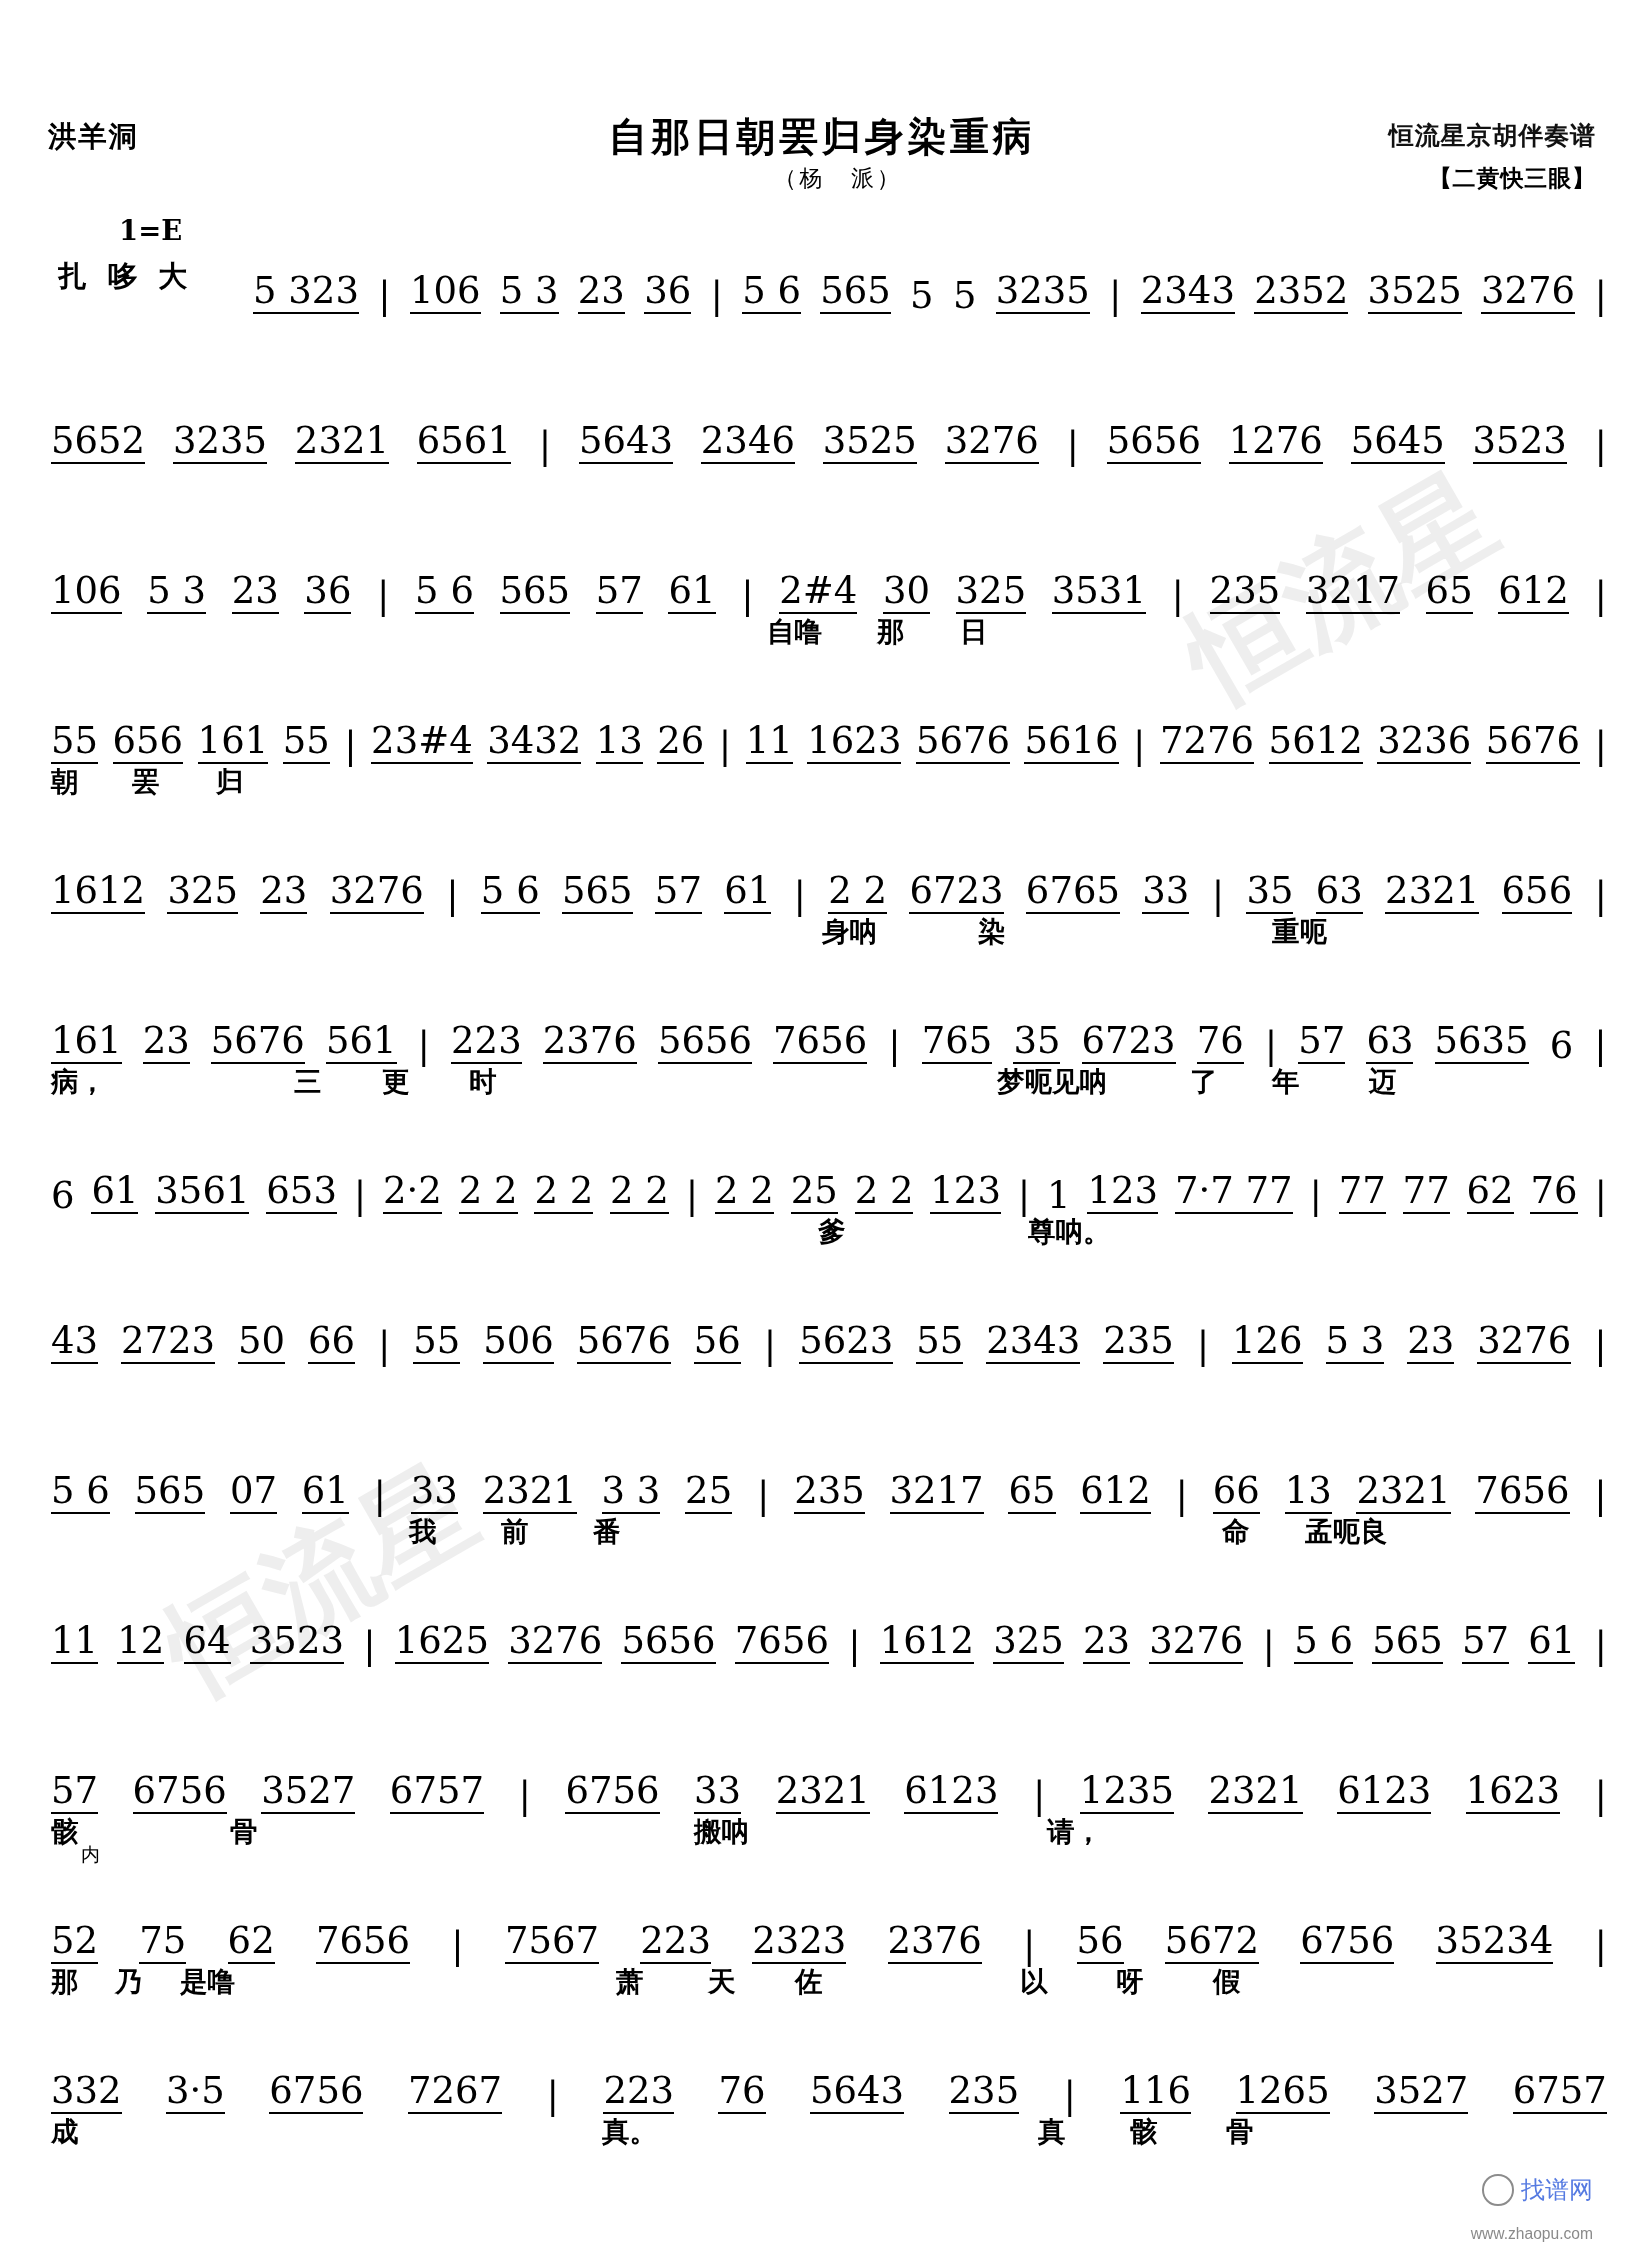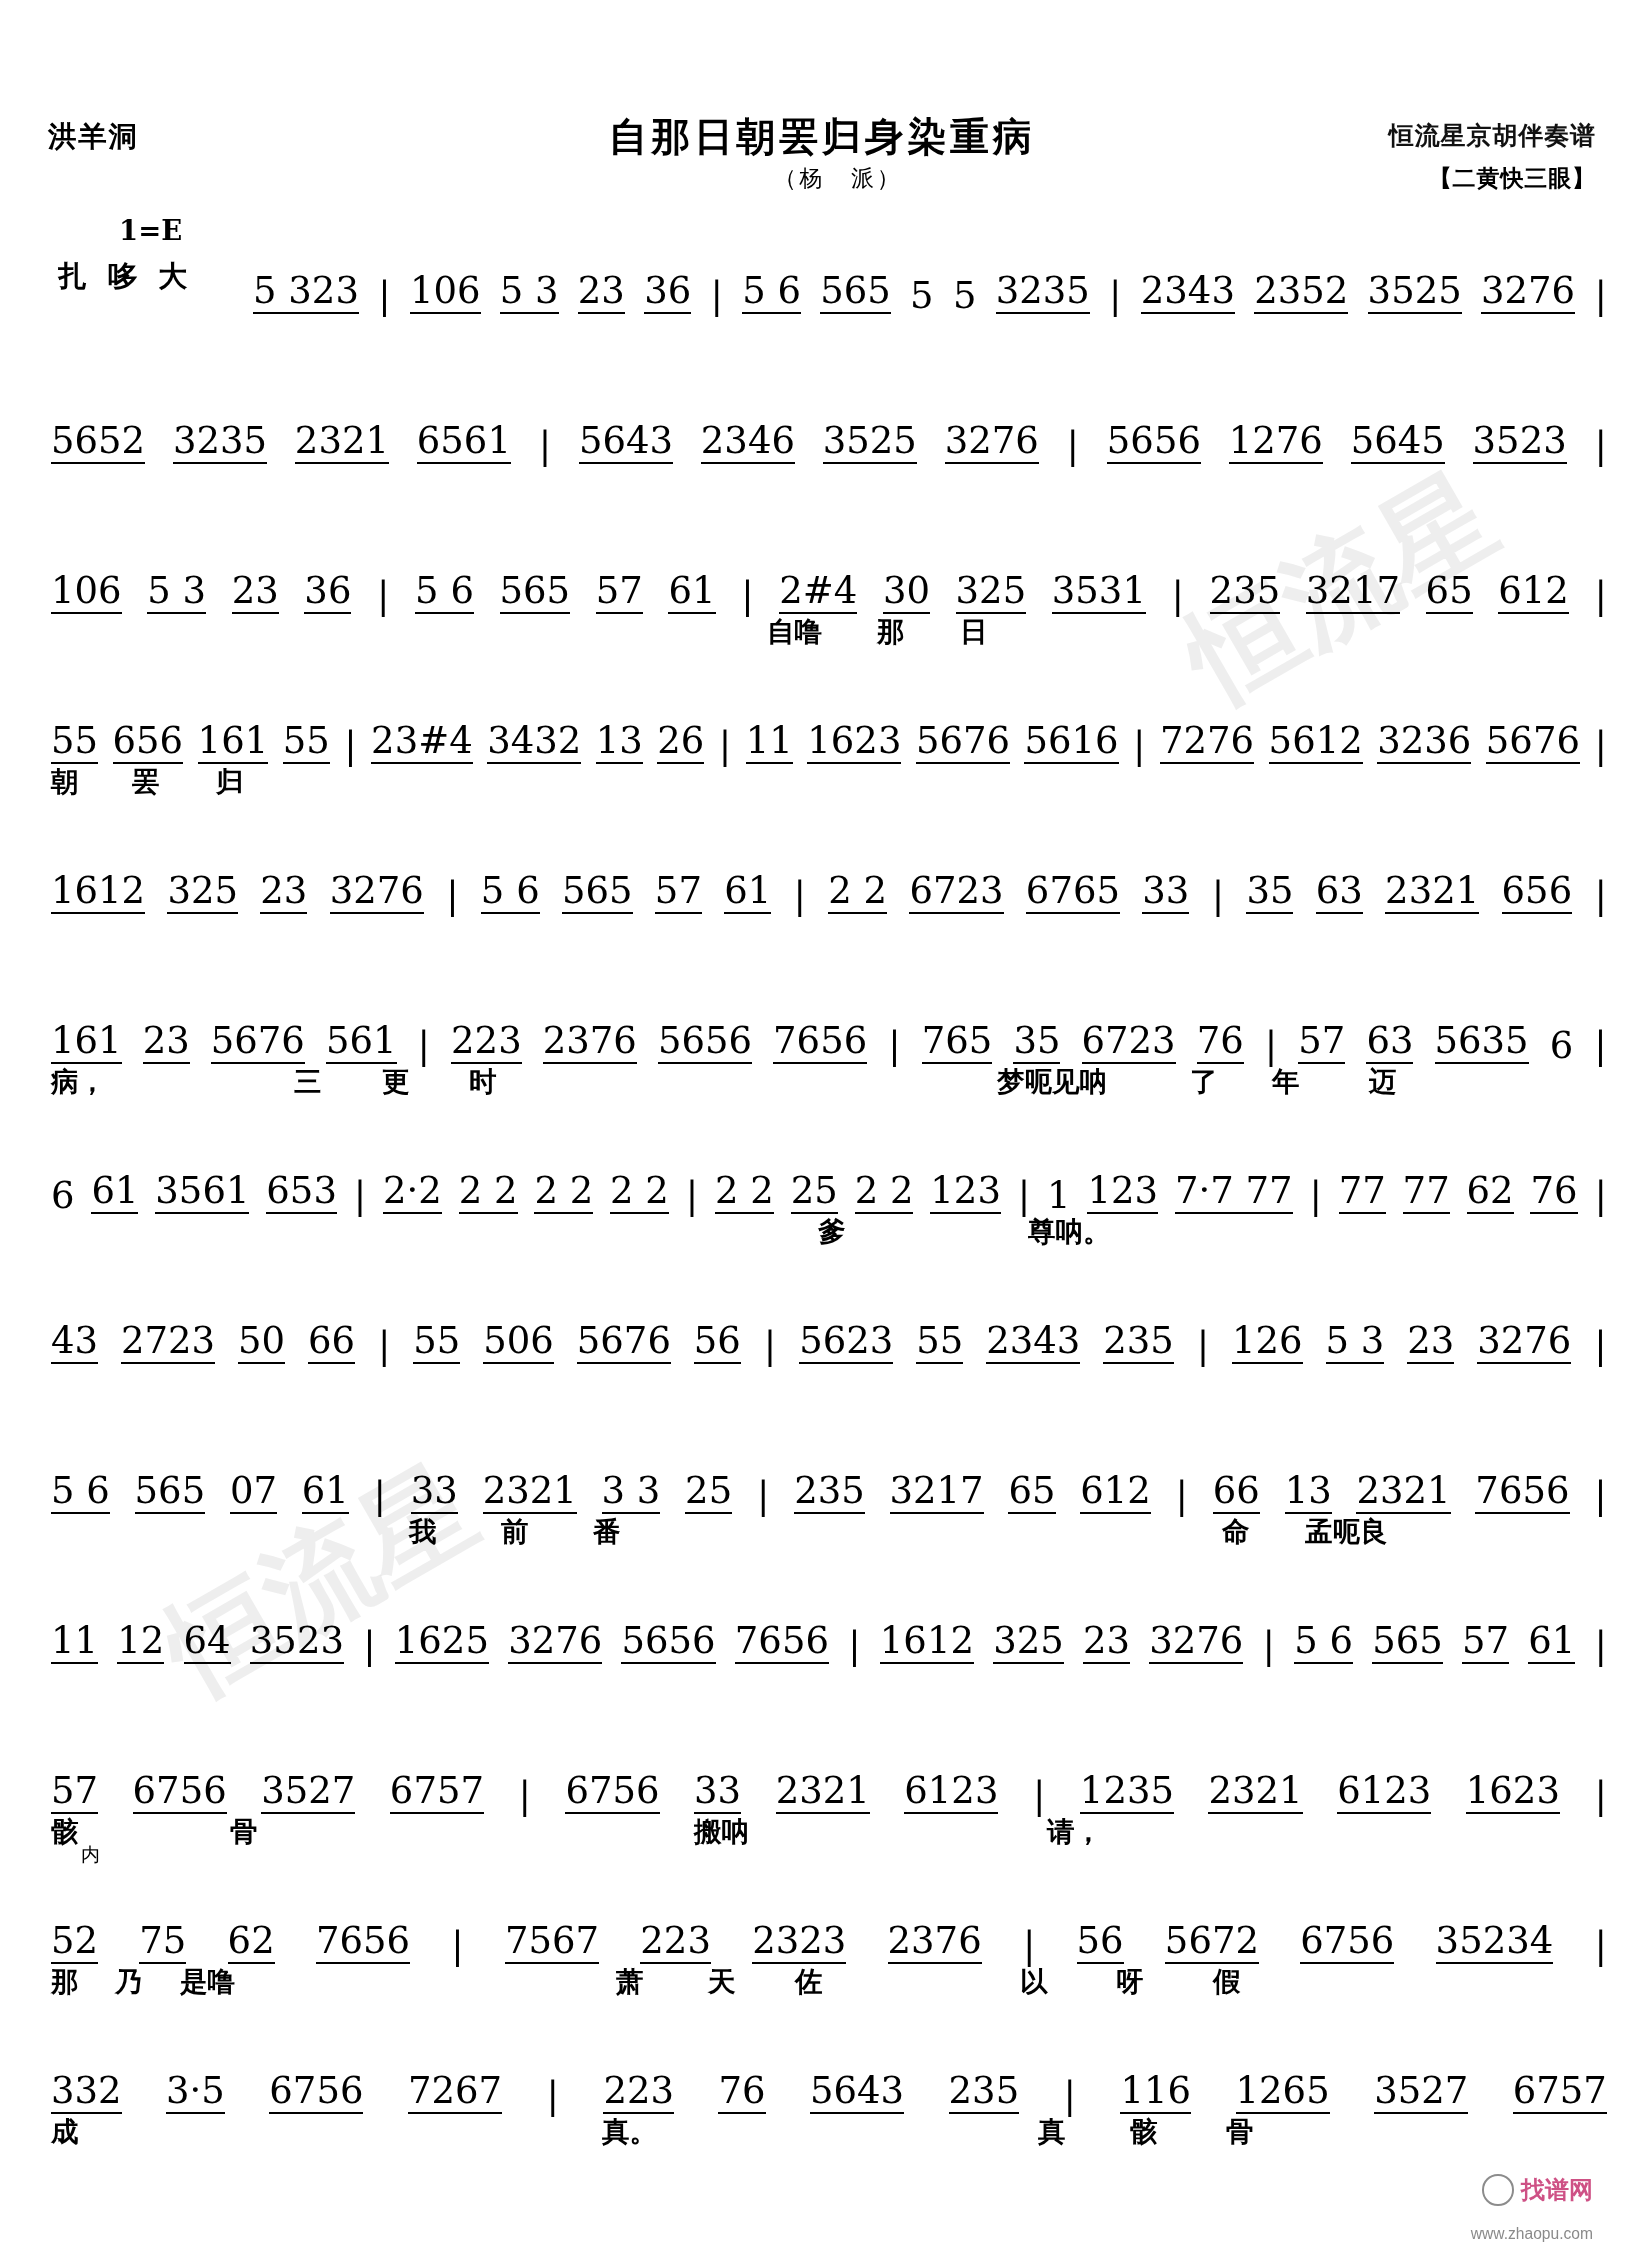--- a/index.html
+++ b/index.html
@@ -167,22 +167,22 @@
     opacity: 0.75;
   }
   .footer-logo .circle {
     width: 27.5px; height: 27.5px; border-radius: 50%;
     border: 2.8px solid #666;
     display: inline-block;
   }
   .footer-logo .txt {
     font-family: "DejaVu Serif", serif;
     font-size: 24px;
-    font-weight: bold;
-    color: #be185d;
+    font-weight: normal;
+    color: #1d4ed8;
   }
   .footer-url {
     position: absolute;
     right: 51px;
     bottom: 16.5px;
     font-family: "Liberation Sans", sans-serif;
     font-size: 15.6px;
     color: #8a8a8a;
   }
 </style>
@@ -214,20 +214,21 @@
       <div class="line">
         <div class="notes"><span class="cell" style="border-top: 0px; box-shadow: rgb(0, 0, 0) 0px -2.8px 0px -0.9px inset; padding-bottom: 4.6px;">106</span><span class="cell" style="border-top: 0px; box-shadow: rgb(0, 0, 0) 0px -2.8px 0px -0.9px inset; padding-bottom: 4.6px;">5 3</span><span class="cell" style="border-top: 0px; box-shadow: rgb(0, 0, 0) 0px -2.8px 0px -0.9px inset; padding-bottom: 4.6px;">23</span><span class="cell" style="border-top: 0px; box-shadow: rgb(0, 0, 0) 0px -2.8px 0px -0.9px inset; padding-bottom: 4.6px;">36</span><span class="cell">|</span><span class="cell" style="border-top: 0px; box-shadow: rgb(0, 0, 0) 0px -2.8px 0px -0.9px inset; padding-bottom: 4.6px;">5 6</span><span class="cell" style="border-top: 0px; box-shadow: rgb(0, 0, 0) 0px -2.8px 0px -0.9px inset; padding-bottom: 4.6px;">565</span><span class="cell" style="border-top: 0px; box-shadow: rgb(0, 0, 0) 0px -2.8px 0px -0.9px inset; padding-bottom: 4.6px;">57</span><span class="cell" style="border-top: 0px; box-shadow: rgb(0, 0, 0) 0px -2.8px 0px -0.9px inset; padding-bottom: 4.6px;">61</span><span class="cell">|</span><span class="cell" style="border-top: 0px; box-shadow: rgb(0, 0, 0) 0px -2.8px 0px -0.9px inset; padding-bottom: 4.6px;">2#4</span><span class="cell" style="border-top: 0px; box-shadow: rgb(0, 0, 0) 0px -2.8px 0px -0.9px inset; padding-bottom: 4.6px;">30</span><span class="cell" style="border-top: 0px; box-shadow: rgb(0, 0, 0) 0px -2.8px 0px -0.9px inset; padding-bottom: 4.6px;">325</span><span class="cell" style="border-top: 0px; box-shadow: rgb(0, 0, 0) 0px -2.8px 0px -0.9px inset; padding-bottom: 4.6px;">3531</span><span class="cell">|</span><span class="cell" style="border-top: 0px; box-shadow: rgb(0, 0, 0) 0px -2.8px 0px -0.9px inset; padding-bottom: 4.6px;">235</span><span class="cell" style="border-top: 0px; box-shadow: rgb(0, 0, 0) 0px -2.8px 0px -0.9px inset; padding-bottom: 4.6px;">3217</span><span class="cell" style="border-top: 0px; box-shadow: rgb(0, 0, 0) 0px -2.8px 0px -0.9px inset; padding-bottom: 4.6px;">65</span><span class="cell" style="border-top: 0px; box-shadow: rgb(0, 0, 0) 0px -2.8px 0px -0.9px inset; padding-bottom: 4.6px;">612</span><span class="cell">|</span></div>
         <div class="lyrics"><span class="lyr" style="left: 716px;">自噜</span><span class="lyr" style="left: 826px;">那</span><span class="lyr" style="left: 909px;">日</span></div>
       </div>
       <div class="line">
         <div class="notes"><span class="cell" style="border-top: 0px; box-shadow: rgb(0, 0, 0) 0px -2.8px 0px -0.9px inset; padding-bottom: 4.6px;">55</span><span class="cell" style="border-top: 0px; box-shadow: rgb(0, 0, 0) 0px -2.8px 0px -0.9px inset; padding-bottom: 4.6px;">656</span><span class="cell" style="border-top: 0px; box-shadow: rgb(0, 0, 0) 0px -2.8px 0px -0.9px inset; padding-bottom: 4.6px;">161</span><span class="cell" style="border-top: 0px; box-shadow: rgb(0, 0, 0) 0px -2.8px 0px -0.9px inset; padding-bottom: 4.6px;">55</span><span class="cell">|</span><span class="cell" style="border-top: 0px; box-shadow: rgb(0, 0, 0) 0px -2.8px 0px -0.9px inset; padding-bottom: 4.6px;">23#4</span><span class="cell" style="border-top: 0px; box-shadow: rgb(0, 0, 0) 0px -2.8px 0px -0.9px inset; padding-bottom: 4.6px;">3432</span><span class="cell" style="border-top: 0px; box-shadow: rgb(0, 0, 0) 0px -2.8px 0px -0.9px inset; padding-bottom: 4.6px;">13</span><span class="cell" style="border-top: 0px; box-shadow: rgb(0, 0, 0) 0px -2.8px 0px -0.9px inset; padding-bottom: 4.6px;">26</span><span class="cell">|</span><span class="cell" style="border-top: 0px; box-shadow: rgb(0, 0, 0) 0px -2.8px 0px -0.9px inset; padding-bottom: 4.6px;">11</span><span class="cell" style="border-top: 0px; box-shadow: rgb(0, 0, 0) 0px -2.8px 0px -0.9px inset; padding-bottom: 4.6px;">1623</span><span class="cell" style="border-top: 0px; box-shadow: rgb(0, 0, 0) 0px -2.8px 0px -0.9px inset; padding-bottom: 4.6px;">5676</span><span class="cell" style="border-top: 0px; box-shadow: rgb(0, 0, 0) 0px -2.8px 0px -0.9px inset; padding-bottom: 4.6px;">5616</span><span class="cell">|</span><span class="cell" style="border-top: 0px; box-shadow: rgb(0, 0, 0) 0px -2.8px 0px -0.9px inset; padding-bottom: 4.6px;">7276</span><span class="cell" style="border-top: 0px; box-shadow: rgb(0, 0, 0) 0px -2.8px 0px -0.9px inset; padding-bottom: 4.6px;">5612</span><span class="cell" style="border-top: 0px; box-shadow: rgb(0, 0, 0) 0px -2.8px 0px -0.9px inset; padding-bottom: 4.6px;">3236</span><span class="cell" style="border-top: 0px; box-shadow: rgb(0, 0, 0) 0px -2.8px 0px -0.9px inset; padding-bottom: 4.6px;">5676</span><span class="cell">|</span></div>
         <div class="lyrics"><span class="lyr" style="left: 0px;">朝</span><span class="lyr" style="left: 81px;">罢</span><span class="lyr" style="left: 165px;">归</span></div>
       </div>
       <div class="line">
         <div class="notes"><span class="cell" style="border-top: 0px; box-shadow: rgb(0, 0, 0) 0px -2.8px 0px -0.9px inset; padding-bottom: 4.6px;">1612</span><span class="cell" style="border-top: 0px; box-shadow: rgb(0, 0, 0) 0px -2.8px 0px -0.9px inset; padding-bottom: 4.6px;">325</span><span class="cell" style="border-top: 0px; box-shadow: rgb(0, 0, 0) 0px -2.8px 0px -0.9px inset; padding-bottom: 4.6px;">23</span><span class="cell" style="border-top: 0px; box-shadow: rgb(0, 0, 0) 0px -2.8px 0px -0.9px inset; padding-bottom: 4.6px;">3276</span><span class="cell">|</span><span class="cell" style="border-top: 0px; box-shadow: rgb(0, 0, 0) 0px -2.8px 0px -0.9px inset; padding-bottom: 4.6px;">5 6</span><span class="cell" style="border-top: 0px; box-shadow: rgb(0, 0, 0) 0px -2.8px 0px -0.9px inset; padding-bottom: 4.6px;">565</span><span class="cell" style="border-top: 0px; box-shadow: rgb(0, 0, 0) 0px -2.8px 0px -0.9px inset; padding-bottom: 4.6px;">57</span><span class="cell" style="border-top: 0px; box-shadow: rgb(0, 0, 0) 0px -2.8px 0px -0.9px inset; padding-bottom: 4.6px;">61</span><span class="cell">|</span><span class="cell" style="border-top: 0px; box-shadow: rgb(0, 0, 0) 0px -2.8px 0px -0.9px inset; padding-bottom: 4.6px;">2 2</span><span class="cell" style="border-top: 0px; box-shadow: rgb(0, 0, 0) 0px -2.8px 0px -0.9px inset; padding-bottom: 4.6px;">6723</span><span class="cell" style="border-top: 0px; box-shadow: rgb(0, 0, 0) 0px -2.8px 0px -0.9px inset; padding-bottom: 4.6px;">6765</span><span class="cell" style="border-top: 0px; box-shadow: rgb(0, 0, 0) 0px -2.8px 0px -0.9px inset; padding-bottom: 4.6px;">33</span><span class="cell">|</span><span class="cell" style="border-top: 0px; box-shadow: rgb(0, 0, 0) 0px -2.8px 0px -0.9px inset; padding-bottom: 4.6px;">35</span><span class="cell" style="border-top: 0px; box-shadow: rgb(0, 0, 0) 0px -2.8px 0px -0.9px inset; padding-bottom: 4.6px;">63</span><span class="cell" style="border-top: 0px; box-shadow: rgb(0, 0, 0) 0px -2.8px 0px -0.9px inset; padding-bottom: 4.6px;">2321</span><span class="cell" style="border-top: 0px; box-shadow: rgb(0, 0, 0) 0px -2.8px 0px -0.9px inset; padding-bottom: 4.6px;">656</span><span class="cell">|</span></div>
+        <div class="lyrics"><span class="lyr" style="left: 771px;">身呐</span><span class="lyr" style="left: 927px;">染</span><span class="lyr" style="left: 1221px;">重呃</span></div>
       </div>
       <div class="line">
         <div class="notes"><span class="cell" style="border-top: 0px; box-shadow: rgb(0, 0, 0) 0px -2.8px 0px -0.9px inset; padding-bottom: 4.6px;">161</span><span class="cell" style="border-top: 0px; box-shadow: rgb(0, 0, 0) 0px -2.8px 0px -0.9px inset; padding-bottom: 4.6px;">23</span><span class="cell" style="border-top: 0px; box-shadow: rgb(0, 0, 0) 0px -2.8px 0px -0.9px inset; padding-bottom: 4.6px;">5676</span><span class="cell" style="border-top: 0px; box-shadow: rgb(0, 0, 0) 0px -2.8px 0px -0.9px inset; padding-bottom: 4.6px;">561</span><span class="cell">|</span><span class="cell" style="border-top: 0px; box-shadow: rgb(0, 0, 0) 0px -2.8px 0px -0.9px inset; padding-bottom: 4.6px;">223</span><span class="cell" style="border-top: 0px; box-shadow: rgb(0, 0, 0) 0px -2.8px 0px -0.9px inset; padding-bottom: 4.6px;">2376</span><span class="cell" style="border-top: 0px; box-shadow: rgb(0, 0, 0) 0px -2.8px 0px -0.9px inset; padding-bottom: 4.6px;">5656</span><span class="cell" style="border-top: 0px; box-shadow: rgb(0, 0, 0) 0px -2.8px 0px -0.9px inset; padding-bottom: 4.6px;">7656</span><span class="cell">|</span><span class="cell" style="border-top: 0px; box-shadow: rgb(0, 0, 0) 0px -2.8px 0px -0.9px inset; padding-bottom: 4.6px;">765</span><span class="cell" style="border-top: 0px; box-shadow: rgb(0, 0, 0) 0px -2.8px 0px -0.9px inset; padding-bottom: 4.6px;">35</span><span class="cell" style="border-top: 0px; box-shadow: rgb(0, 0, 0) 0px -2.8px 0px -0.9px inset; padding-bottom: 4.6px;">6723</span><span class="cell" style="border-top: 0px; box-shadow: rgb(0, 0, 0) 0px -2.8px 0px -0.9px inset; padding-bottom: 4.6px;">76</span><span class="cell">|</span><span class="cell" style="border-top: 0px; box-shadow: rgb(0, 0, 0) 0px -2.8px 0px -0.9px inset; padding-bottom: 4.6px;">57</span><span class="cell" style="border-top: 0px; box-shadow: rgb(0, 0, 0) 0px -2.8px 0px -0.9px inset; padding-bottom: 4.6px;">63</span><span class="cell" style="border-top: 0px; box-shadow: rgb(0, 0, 0) 0px -2.8px 0px -0.9px inset; padding-bottom: 4.6px;">5635</span><span class="cell">6</span><span class="cell">|</span></div>
         <div class="lyrics"><span class="lyr" style="left: 0px;">病，</span><span class="lyr" style="left: 243px;">三</span><span class="lyr" style="left: 331px;">更</span><span class="lyr" style="left: 418px;">时</span><span class="lyr" style="left: 946px;">梦呃见呐</span><span class="lyr" style="left: 1139px;">了</span><span class="lyr" style="left: 1221px;">年</span><span class="lyr" style="left: 1318px;">迈</span></div>
       </div>
       <div class="line">
         <div class="notes"><span class="cell">6</span><span class="cell" style="border-top: 0px; box-shadow: rgb(0, 0, 0) 0px -2.8px 0px -0.9px inset; padding-bottom: 4.6px;">61</span><span class="cell" style="border-top: 0px; box-shadow: rgb(0, 0, 0) 0px -2.8px 0px -0.9px inset; padding-bottom: 4.6px;">3561</span><span class="cell" style="border-top: 0px; box-shadow: rgb(0, 0, 0) 0px -2.8px 0px -0.9px inset; padding-bottom: 4.6px;">653</span><span class="cell">|</span><span class="cell" style="border-top: 0px; box-shadow: rgb(0, 0, 0) 0px -2.8px 0px -0.9px inset; padding-bottom: 4.6px;">2·2</span><span class="cell" style="border-top: 0px; box-shadow: rgb(0, 0, 0) 0px -2.8px 0px -0.9px inset; padding-bottom: 4.6px;">2 2</span><span class="cell" style="border-top: 0px; box-shadow: rgb(0, 0, 0) 0px -2.8px 0px -0.9px inset; padding-bottom: 4.6px;">2 2</span><span class="cell" style="border-top: 0px; box-shadow: rgb(0, 0, 0) 0px -2.8px 0px -0.9px inset; padding-bottom: 4.6px;">2 2</span><span class="cell">|</span><span class="cell" style="border-top: 0px; box-shadow: rgb(0, 0, 0) 0px -2.8px 0px -0.9px inset; padding-bottom: 4.6px;">2 2</span><span class="cell" style="border-top: 0px; box-shadow: rgb(0, 0, 0) 0px -2.8px 0px -0.9px inset; padding-bottom: 4.6px;">25</span><span class="cell" style="border-top: 0px; box-shadow: rgb(0, 0, 0) 0px -2.8px 0px -0.9px inset; padding-bottom: 4.6px;">2 2</span><span class="cell" style="border-top: 0px; box-shadow: rgb(0, 0, 0) 0px -2.8px 0px -0.9px inset; padding-bottom: 4.6px;">123</span><span class="cell">|</span><span class="cell">1</span><span class="cell" style="border-top: 0px; box-shadow: rgb(0, 0, 0) 0px -2.8px 0px -0.9px inset; padding-bottom: 4.6px;">123</span><span class="cell" style="border-top: 0px; box-shadow: rgb(0, 0, 0) 0px -2.8px 0px -0.9px inset; padding-bottom: 4.6px;">7·7 77</span><span class="cell">|</span><span class="cell" style="border-top: 0px; box-shadow: rgb(0, 0, 0) 0px -2.8px 0px -0.9px inset; padding-bottom: 4.6px;">77</span><span class="cell" style="border-top: 0px; box-shadow: rgb(0, 0, 0) 0px -2.8px 0px -0.9px inset; padding-bottom: 4.6px;">77</span><span class="cell" style="border-top: 0px; box-shadow: rgb(0, 0, 0) 0px -2.8px 0px -0.9px inset; padding-bottom: 4.6px;">62</span><span class="cell" style="border-top: 0px; box-shadow: rgb(0, 0, 0) 0px -2.8px 0px -0.9px inset; padding-bottom: 4.6px;">76</span><span class="cell">|</span></div>
         <div class="lyrics"><span class="lyr" style="left: 767px;">爹</span><span class="lyr" style="left: 977px;">尊呐。</span></div>
       </div>
       <div class="line">

